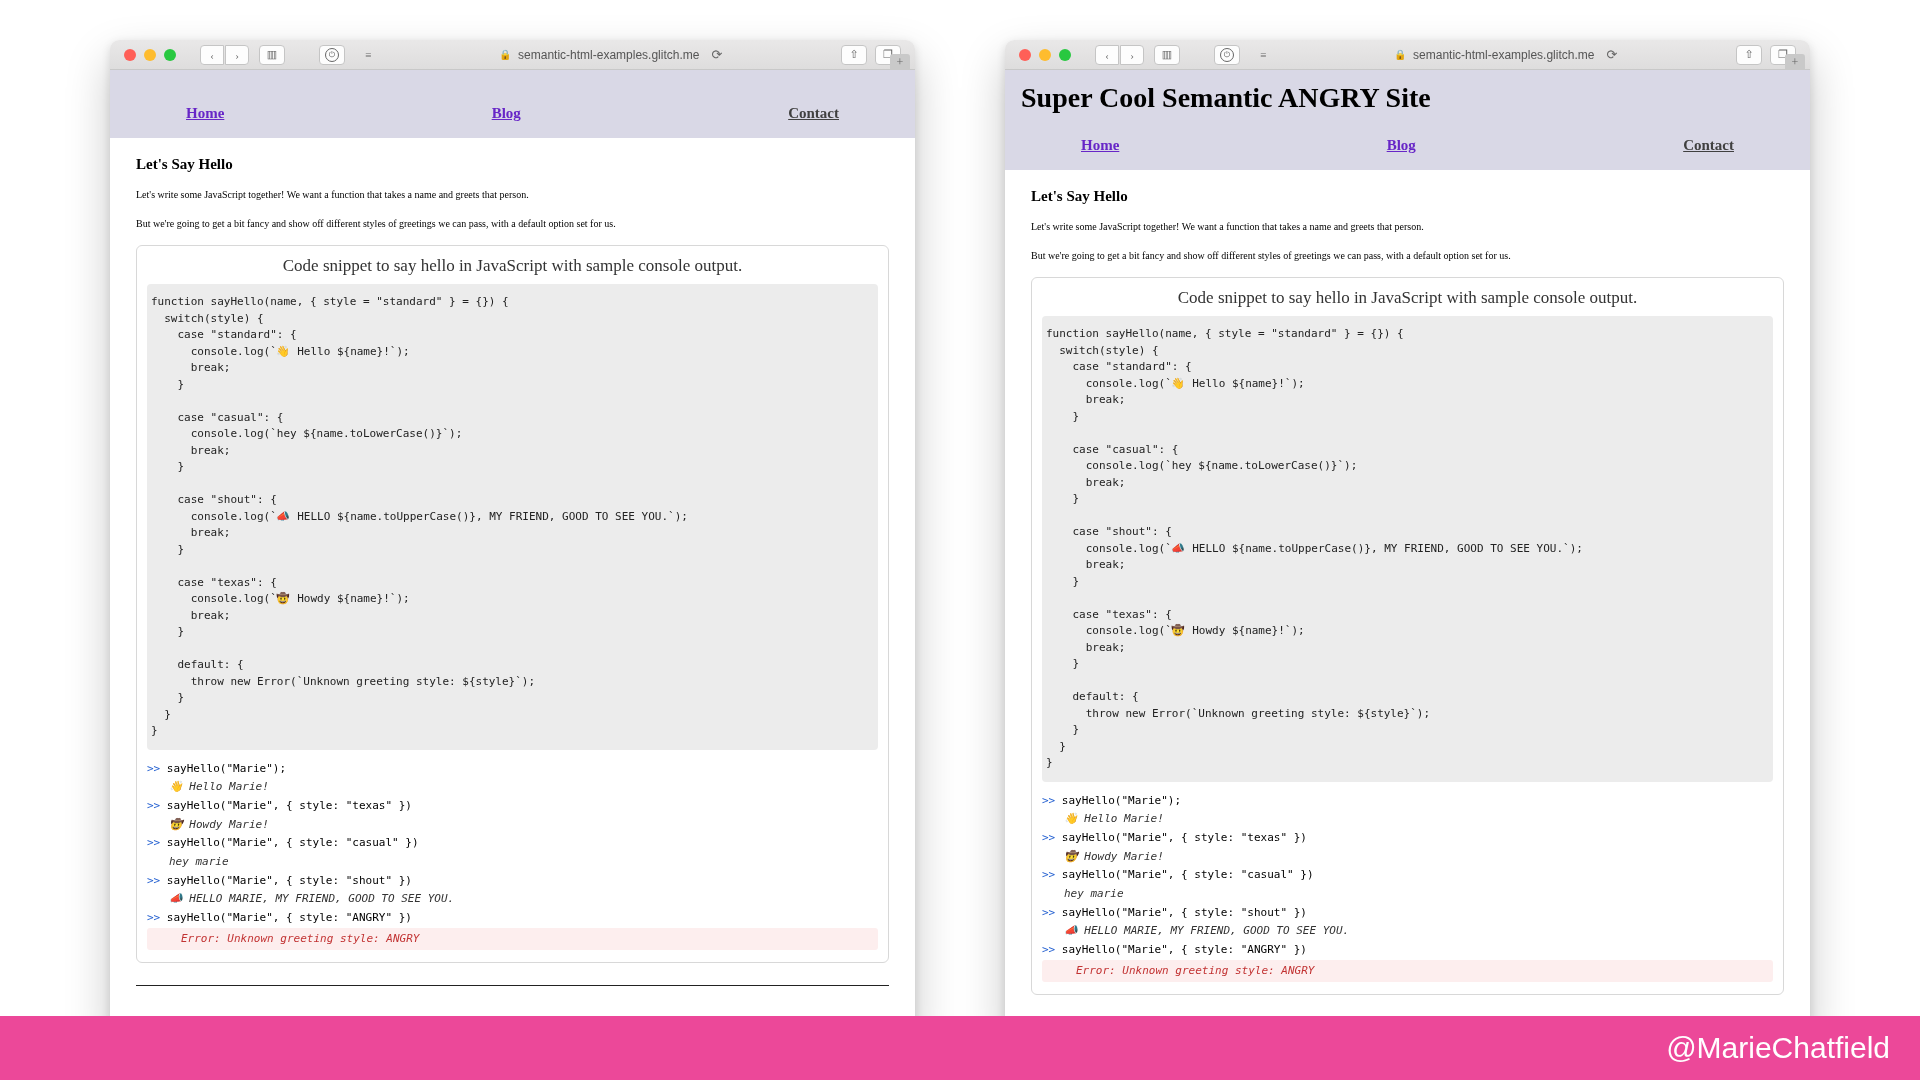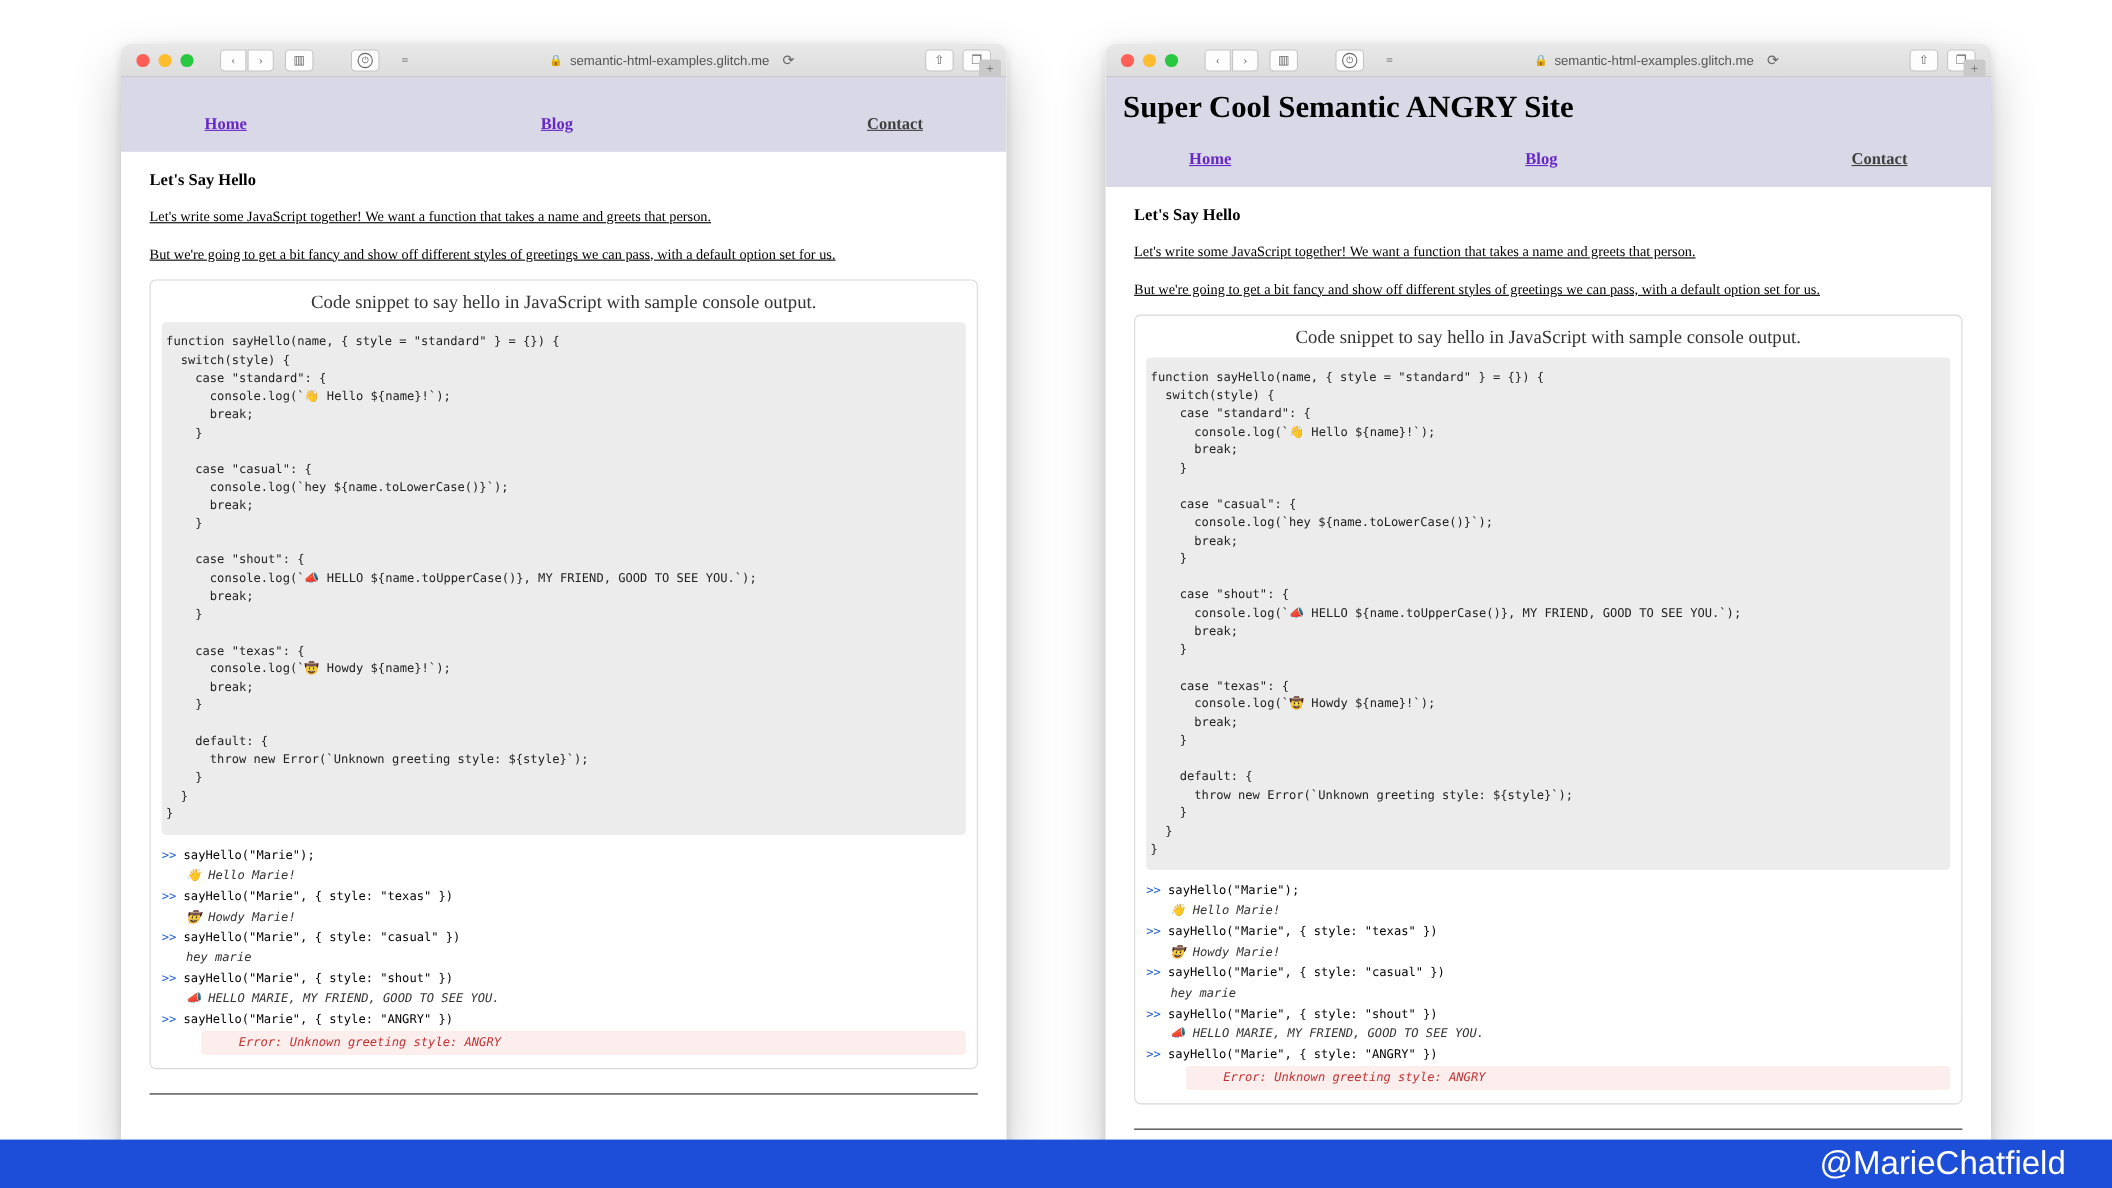--- a/index.html
+++ b/index.html
@@ -9,26 +9,26 @@
   background: #ffffff;
   font-family: Georgia, "Times New Roman", serif;
   overflow: hidden;
   position: relative;
 }
 .footer-bar {
   position: absolute;
   bottom: 0;
   left: 0;
   right: 0;
-  height: 44px;
-  background: #1d4ed8;
+  height: 64px;
+  background: #ec4899;
   display: flex;
   align-items: center;
   justify-content: flex-end;
-  padding-right: 42px;
+  padding-right: 30px;
 }
 .footer-text {
   color: #ffffff;
   font-family: "Segoe UI", Arial, sans-serif;
   font-size: 30px;
 }
 .windows-row {
   position: absolute;
   top: 40px;
   left: 110px;
@@ -123,21 +123,21 @@
 }
 .nav-link {
   color: #6726c7;
   text-decoration: underline;
   font-weight: bold;
   font-size: 15px;
 }
 .nav-link.alt { color: #404040; }
 .page-body { padding: 18px 26px; }
 .sub-heading { font-size: 15px; font-weight: bold; margin-bottom: 14px; }
-.para { font-size: 13px; margin-bottom: 14px; line-height: 1.5; text-decoration: underline; }
+.para { font-size: 10px; margin-bottom: 14px; line-height: 1.5; }
 .code-card {
   border: 1px solid #d8d8d8;
   border-radius: 6px;
   padding: 10px 10px 12px 10px;
   margin-top: 6px;
 }
 .caption { text-align: center; font-size: 17px; color: #333; margin-bottom: 8px; font-family: Georgia, serif; }
 .code-block {
   background: #ececec;
   border-radius: 4px;
@@ -145,21 +145,21 @@
   font-family: Menlo, Consolas, monospace;
   font-size: 11px;
   line-height: 1.5;
   color: #222;
   white-space: pre;
   overflow: hidden;
 }
 .console { margin-top: 10px; font-family: Menlo, Consolas, monospace; font-size: 11px; line-height: 1.7; }
 .con-line .prompt { color: #2561d1; }
 .con-out { padding-left: 22px; color: #333; font-style: italic; }
-.con-out.err { background: #fdeeee; color: #c23333; padding: 2px 4px 2px 34px; border-radius: 3px; margin-left: 36px; }
+.con-out.err { background: #fdeeee; color: #c23333; padding: 2px 4px 2px 34px; border-radius: 3px; }
 .hline { margin-top: 22px; border: none; border-top: 1px solid #222; }
 </style>
 </head>
 <body>
 
 <div class="windows-row">
 
   <div class="browser-window">
     <div class="title-bar">
       <div class="traffic">

